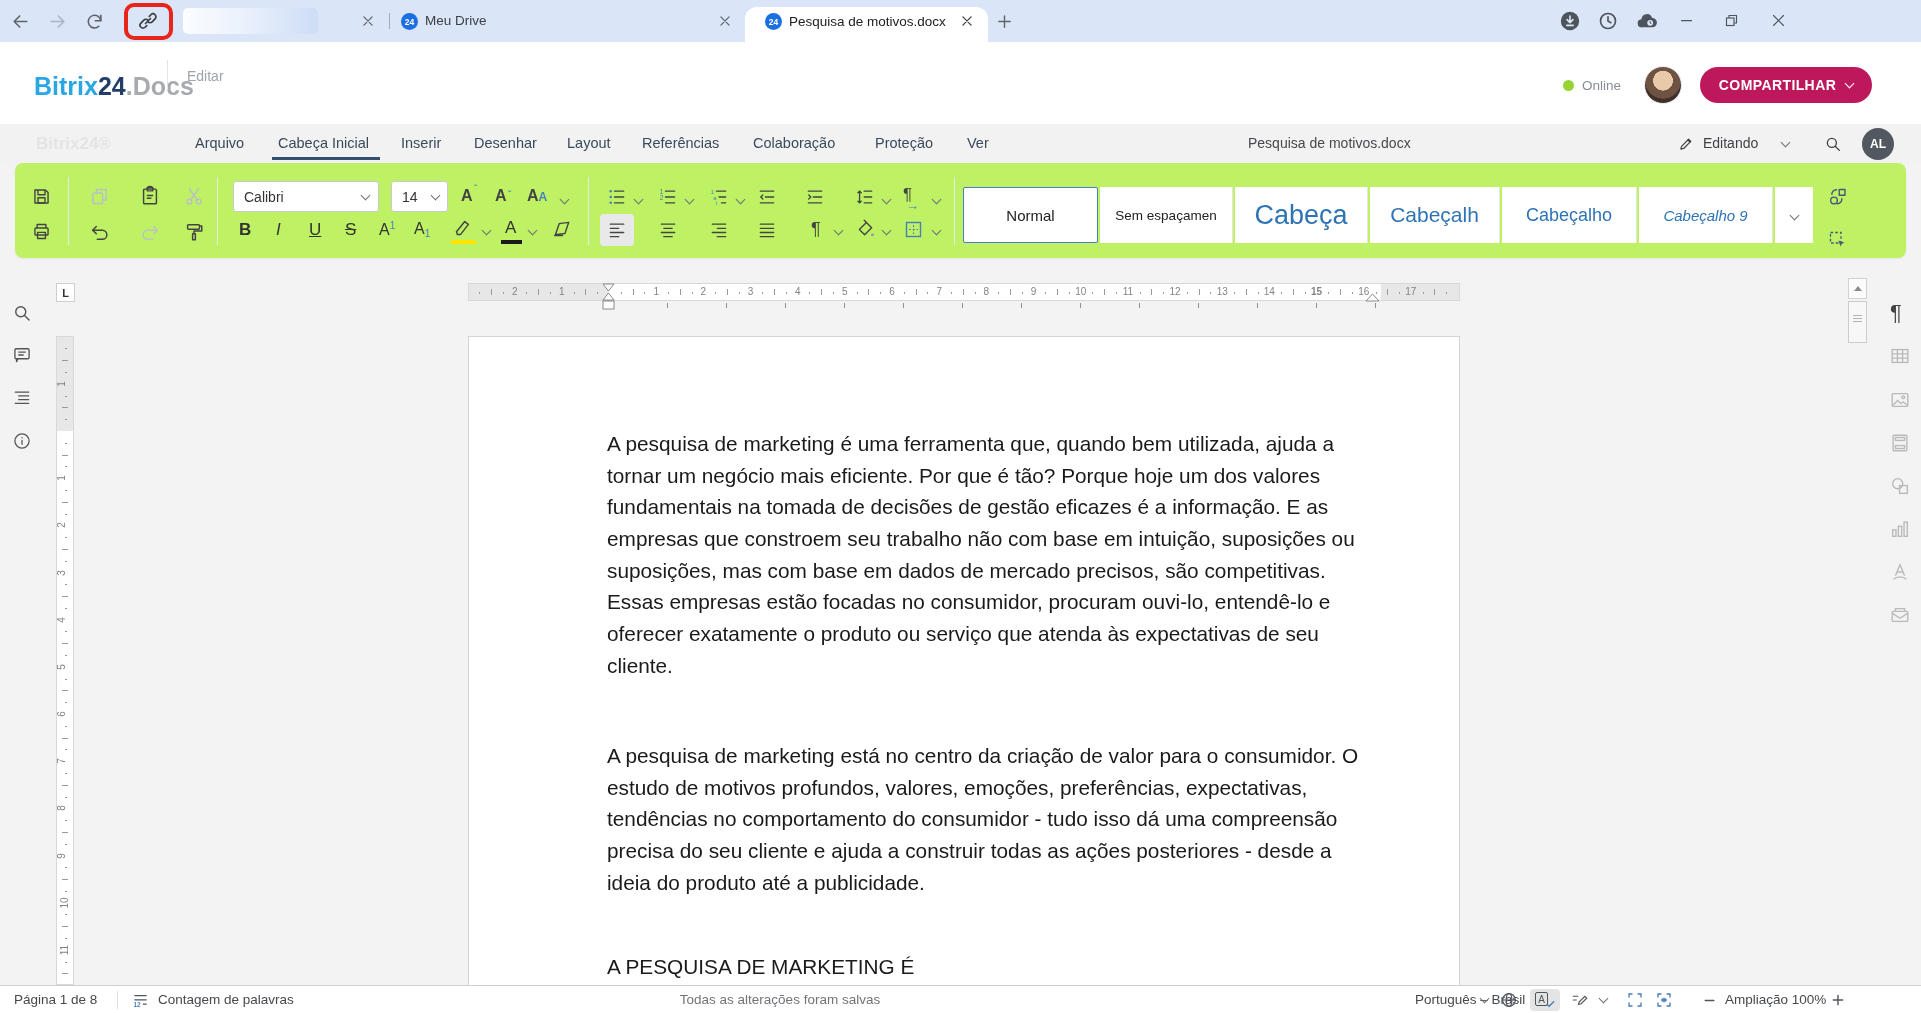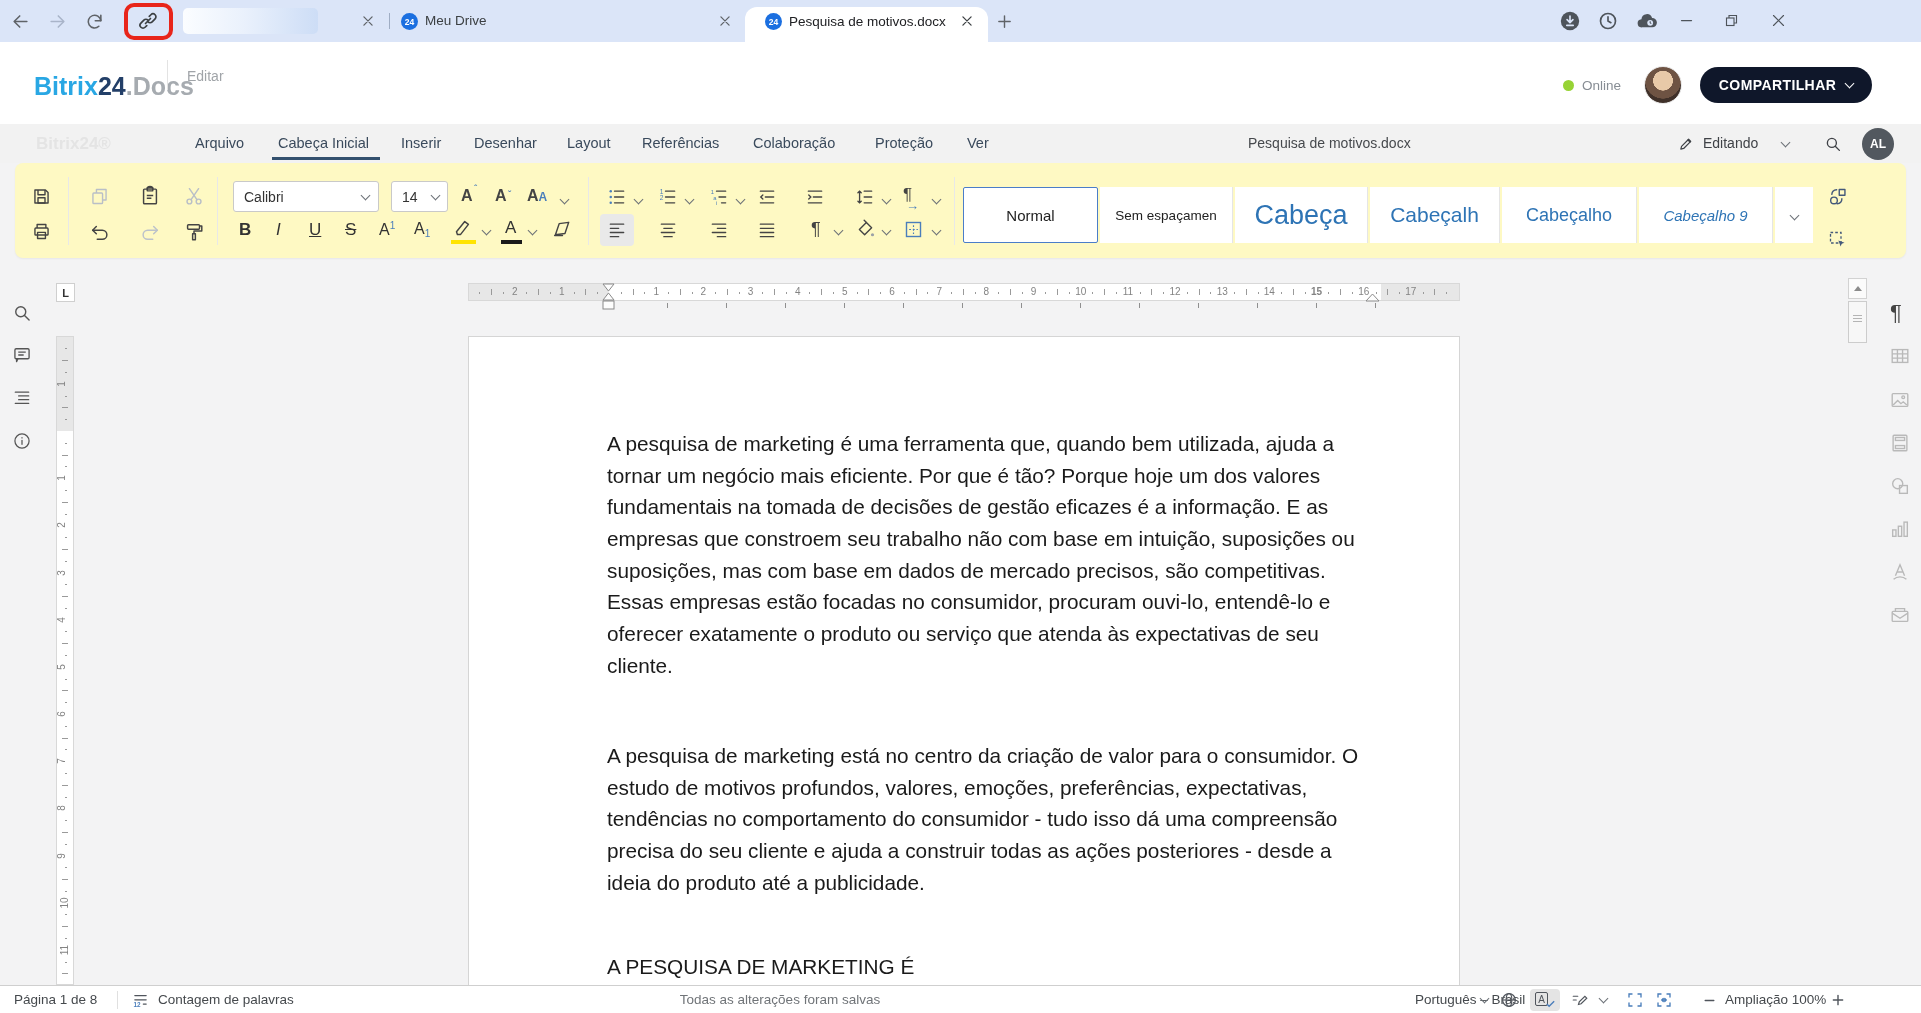--- a/index.html
+++ b/index.html
@@ -9,24 +9,24 @@
   svg{display:block}
   .chv{position:absolute;width:7px;height:7px;border-right:1.5px solid #6b7076;border-bottom:1.5px solid #6b7076;transform:rotate(45deg)}
   #app{position:absolute;left:0;top:0;width:1921px;height:1013px;background:#f3f3f4}
   #browser{position:absolute;left:0;top:0;width:1921px;height:42px;background:#dbe5f8}
   .tabactive{position:absolute;left:745px;top:7px;width:243px;height:35px;background:#fff;border-radius:12px 12px 0 0}
   .tabsep{position:absolute;top:13px;width:1px;height:16px;background:#9fadc4}
   .blurtab{position:absolute;left:183px;top:8px;width:135px;height:26px;border-radius:5px;background:linear-gradient(90deg,#fbfdff 0%,#eaf1fc 45%,#cdddf6 100%)}
   .redbox{position:absolute;left:124px;top:3px;width:49px;height:37px;border:4px solid #e8251a;border-radius:10px}
   .favicon{position:absolute;width:17px;height:17px;border-radius:50%;background:#1b6fe0;color:#fff;font-size:8.5px;font-weight:bold;display:flex;align-items:center;justify-content:center}
   #dochead{position:absolute;left:0;top:42px;width:1921px;height:82px;background:#fff}
-  #sharebtn{position:absolute;left:1700px;top:25px;width:172px;height:36px;border-radius:18px;background:#0f172a;color:#fff;font-size:14px;font-weight:bold;letter-spacing:.4px;display:flex;align-items:center;justify-content:center;gap:10px}
+  #sharebtn{position:absolute;left:1700px;top:25px;width:172px;height:36px;border-radius:18px;background:#be185d;color:#fff;font-size:14px;font-weight:bold;letter-spacing:.4px;display:flex;align-items:center;justify-content:center;gap:10px}
   #menurow{position:absolute;left:0;top:124px;width:1921px;height:39px;background:#f2f2f2}
   .mitem{position:absolute;top:0;height:39px;line-height:39px;font-size:14.5px;color:#3a4a5c}
-  #toolbar{position:absolute;left:15px;top:163px;width:1891px;height:95px;background:#fef9c3;border-radius:8px;box-shadow:0 1px 2px rgba(0,0,0,.05)}
+  #toolbar{position:absolute;left:15px;top:163px;width:1891px;height:95px;background:#bef264;border-radius:8px;box-shadow:0 1px 2px rgba(0,0,0,.05)}
   .tsep{position:absolute;top:14px;width:1px;height:68px;background:#e8e8e8}
   .combo{position:absolute;border:1px solid #c9c9c9;border-radius:3px;background:#fff}
   .galcell{position:absolute;top:24px;height:56px;border-right:1px solid #e5e5e5;display:flex;align-items:center;justify-content:center;overflow:hidden;background:#fff}
   .stblue{color:#2e74b5}
   #hruler{position:absolute;left:468px;top:283px;width:992px;height:18px;background:#fff;border:1px solid #d8d8d8}
   .rgray{position:absolute;top:0;height:16px;background:#e7e7e7}
   .rnum{position:absolute;top:2px;font-size:10px;color:#838383;transform:translateX(-50%)}
   .rtick{position:absolute;background:#9a9a9a}
   #vruler{position:absolute;left:56px;top:336px;width:18px;height:649px;background:#fff;border:1px solid #d8d8d8}
   .vnum{position:absolute;left:2px;font-size:10px;color:#838383;transform:translateY(-50%) rotate(-90deg)}

